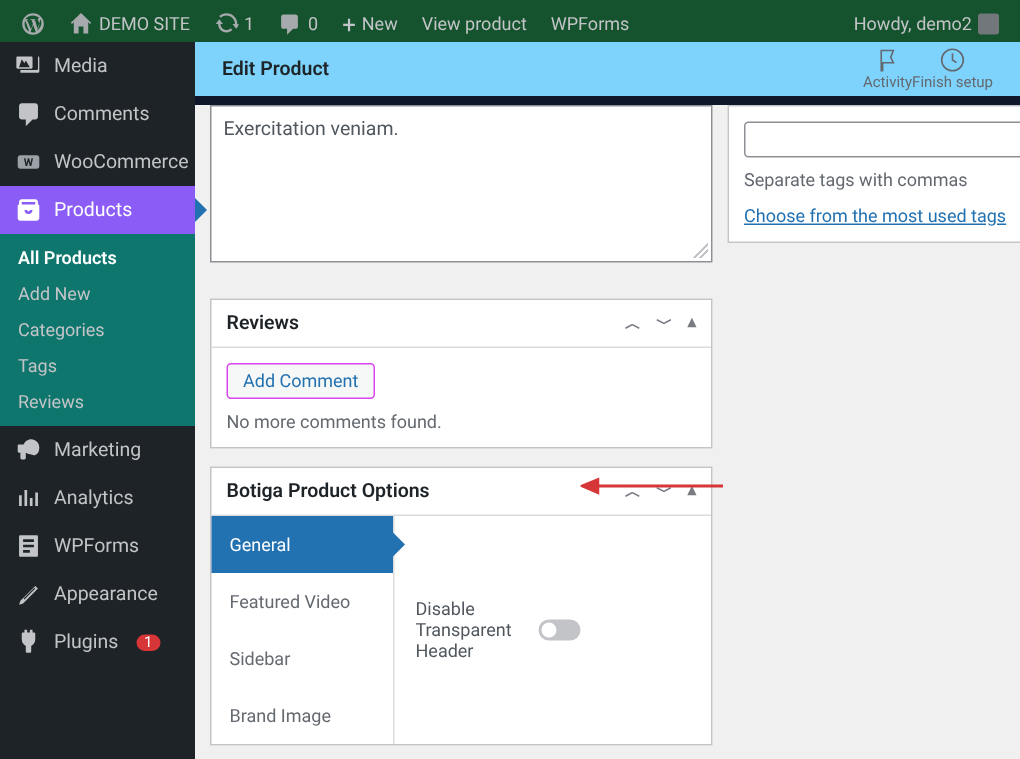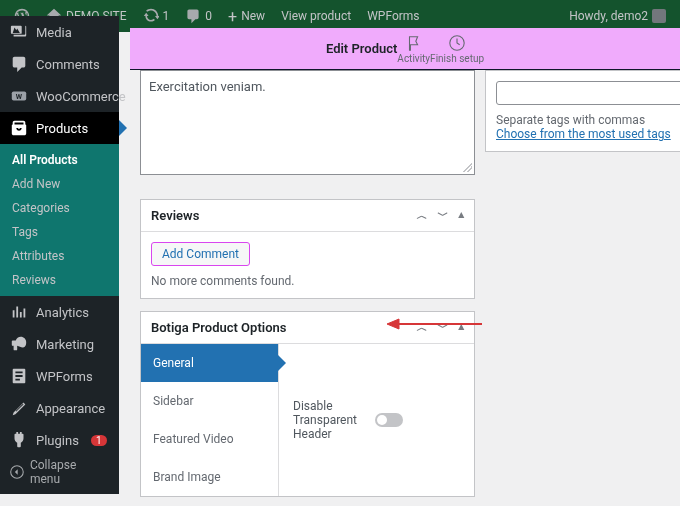--- a/index.html
+++ b/index.html
@@ -2,60 +2,60 @@
 <html><head>
 <meta charset="utf-8">
 <style>
 *{margin:0;padding:0;box-sizing:border-box;font-family:-apple-system,BlinkMacSystemFont,"Segoe UI",Roboto,sans-serif}
 body{width:680px;height:506px;background:#f0f0f1;overflow:hidden;position:relative}
 .adminbar{height:32px;background:#14532d;color:#c3c4c7;display:flex;align-items:center;font-size:12px;padding:0 8px;justify-content:space-between}
 .ab-left,.ab-right{display:flex;align-items:center;gap:4px}
 .ab-item{display:flex;align-items:center;gap:4px;padding:0 6px;cursor:pointer;color:#c3c4c7}
 .ab-item svg{width:16px;height:16px;fill:#a7aaad}
 .ab-right .avatar{width:14px;height:14px;background:#72777c;border-radius:2px}
-.sidebar{position:absolute;top:16px;left:0;width:119px;height:478px;background:#1d2327;color:#c3c4c7;font-size:13px}
+.sidebar{position:absolute;top:28px;left:0;width:130px;height:478px;background:#1d2327;color:#c3c4c7;font-size:13px}
 .menu-item{display:flex;align-items:center;gap:8px;padding:7px 10px;cursor:pointer;color:#c3c4c7}
-.menu-item.current{background:#000000;color:#fff}
+.menu-item.current{background:#8b5cf6;color:#fff}
 .menu-item svg{width:18px;height:18px;fill:currentColor;flex-shrink:0}
 .menu-arrow{position:absolute;right:-8px;width:0;height:0;border-top:8px solid transparent;border-bottom:8px solid transparent;border-left:8px solid #2271b1}
 .submenu{background:#0f766e;padding:4px 0}
 .submenu-item{padding:5px 10px 5px 12px;font-size:12px;cursor:pointer;color:#c3c4c7}
 .submenu-item.current{color:#fff;font-weight:600}
 .update-badge{background:#d63638;color:#fff;border-radius:9px;font-size:10px;padding:0 5px;margin-left:4px;min-width:16px;text-align:center;display:inline-block}
 .collapse{position:absolute;bottom:0;left:0;right:0;padding:8px 10px;font-size:12px;display:flex;align-items:center;gap:6px;cursor:pointer;color:#a7aaad}
 .content{position:absolute;top:28px;left:130px;right:0;bottom:0;overflow:hidden}
-.header{height:42px;background:#f0abfc;border-bottom:1px solid #0f172a;display:flex;align-items:center;padding:0 18px;justify-content:center}
+.header{height:42px;background:#7dd3fc;border-bottom:6px solid #0f172a;display:flex;align-items:center;padding:0 18px;justify-content:space-between}
 .header-title{font-size:13px;font-weight:600;color:#1d2327}
 .header-actions{display:flex;}
 .header-act{text-align:center;font-size:10px;color:#646970;cursor:pointer}
 .header-act svg{width:18px;height:18px;fill:#646970;display:block;margin:0 auto 1px}
 .body{padding:0 10px 10px;display:flex;gap:10px;height:calc(100% - 42px);overflow:auto}
 .main{flex:0 0 335px}
 .side{flex:1}
 .panel{background:#fff;border:1px solid #c3c4c7;margin-bottom:12px}
 .textarea{border:1px solid #8c8f94;background:#fff;padding:8px;font-size:13px;color:#50575e;height:105px;margin-bottom:24px;position:relative}
 .textarea::after{content:"";position:absolute;right:2px;bottom:2px;width:10px;height:10px;background:linear-gradient(135deg,transparent 50%,#c3c4c7 50%,#c3c4c7 60%,transparent 60%,transparent 70%,#c3c4c7 70%,#c3c4c7 80%,transparent 80%)}
 .panel-head{display:flex;align-items:center;justify-content:space-between;padding:8px 10px;border-bottom:1px solid #dcdcde;font-size:13px;font-weight:600;color:#1d2327}
 .panel-ctrl{display:flex;gap:10px;color:#787c82}
 .panel-ctrl span{cursor:pointer;font-size:11px}
 .panel-body{padding:10px;font-size:12px;color:#646970}
 .btn-outline{border:1px solid #d946ef;color:#2271b1;background:#f6f7f7;padding:4px 10px;font-size:12px;border-radius:3px;cursor:pointer;display:inline-block;margin-bottom:8px}
 .tabs{display:flex}
-.tab-nav{width:138px;border-right:1px solid #dcdcde}
+.tab-nav{width:122px;border-right:1px solid #dcdcde}
 .tab-item{padding:12px 12px;font-size:12px;cursor:pointer;color:#646970;position:relative}
 .tab-item.active{background:#2271b1;color:#fff}
 .tab-item.active::after{content:"";position:absolute;right:-8px;top:50%;margin-top:-8px;border-top:8px solid transparent;border-bottom:8px solid transparent;border-left:8px solid #2271b1}
 .tab-content{flex:1;padding:14px;display:flex;align-items:center;gap:12px;font-size:12px;color:#50575e}
 .toggle{width:28px;height:14px;background:#c3c4c7;border-radius:7px;position:relative;cursor:pointer}
 .toggle::after{content:"";position:absolute;width:10px;height:10px;background:#fff;border-radius:50%;top:2px;left:2px}
 .arrow{position:absolute;stroke:#d63638;fill:#d63638}
 .tags-panel{border:1px solid #c3c4c7;background:#fff;padding:10px;font-size:12px;color:#646970}
 .tag-input{display:flex;gap:6px;margin-bottom:8px}
 .tag-input input{flex:1;border:1px solid #8c8f94;border-radius:3px;height:24px;padding:0 6px}
-.link{color:#2271b1;text-decoration:underline;cursor:pointer;font-size:12px;display:inline-block;}
+.link{color:#2271b1;text-decoration:underline;cursor:pointer;font-size:12px;display:inline-block;margin-top:10px}
 </style>
 </head>
 <body>
 
 <div class="adminbar">
   <div class="ab-left">
     <div class="ab-item">
         <svg viewBox="0 0 20 20">
           <path d="M10 1C5 1 1 5 1 10s4 9 9 9 9-4 9-9-4-9-9-9zm-7 9c0-1 .2-2 .6-2.8l3.3 9.1C4.5 15 3 12.7 3 10zm7 7c-.7 0-1.4-.1-2-.3l2.1-6.1 2.2 6c-.7.3-1.5.4-2.3.4zm1-10.3c.4 0 .8-.1.8-.1.4 0 .3-.6 0-.6 0 0-1.2.1-1.9.1-.7 0-1.9-.1-1.9-.1-.4 0-.4.6 0 .6 0 0 .4.1.8.1l1.1 3-1.5 4.6L5 6.7c.4 0 .8-.1.8-.1.4 0 .3-.6 0-.6 0 0-1.2.1-1.9.1h-.3C4.8 4.2 7.2 3 10 3c2 0 3.9.8 5.3 2h-.1c-.7 0-1.2.6-1.2 1.3 0 .6.3 1.1.7 1.7.3.5.6 1.1.6 2 0 .6-.2 1.4-.6 2.4l-.7 2.4-2-7.1zm5.4-.3c.4.8.6 1.7.6 2.6 0 2.8-1.5 5.2-3.8 6.5l2.1-6.2c.4-1 .5-1.8.5-2.5 0-.1 0-.3 0-.4z"></path>
         </svg>
@@ -122,34 +122,33 @@
         <path d="M17 6V4c0-1.1-.9-2-2-2H5c-1.1 0-2 .9-2 2v2c-.6 0-1 .4-1 1v9c0 1.1.9 2 2 2h12c1.1 0 2-.9 2-2V7c0-.6-.4-1-1-1zM5 4h10v2H5V4zm5 9c-1.7 0-3-1.3-3-3h2c0 .6.4 1 1 1s1-.4 1-1h2c0 1.7-1.3 3-3 3z"></path>
       </svg>
       <span>Products</span>
       <div class="menu-arrow"></div>
     </div>
   <div class="submenu">
     <div class="submenu-item current">All Products</div>
     <div class="submenu-item">Add New</div>
     <div class="submenu-item">Categories</div>
     <div class="submenu-item">Tags</div>
-    <div class="submenu-item">Attributes</div>
     <div class="submenu-item">Reviews</div>
   </div>
   <div class="menu-item">
       <svg viewBox="0 0 20 20">
+        <path d="M18 8c0-3.3-2.7-6-6-6-2.6 0-4.8 1.7-5.6 4H3c-.6 0-1 .4-1 1v4c0 .6.4 1 1 1h1v4c0 .6.4 1 1 1h2c.6 0 1-.4 1-1v-4c2 1 4.3 1.5 6 1.8V14c1.7-.3 4-1.2 4-6z"></path>
+      </svg>
+      <span>Marketing</span>
+    </div>
+  <div class="menu-item">
+      <svg viewBox="0 0 20 20">
         <path d="M3 16h2V8H3v8zm4 0h2V4H7v12zm4 0h2v-6h-2v6zm4 0h2V6h-2v10z"></path>
       </svg>
       <span>Analytics</span>
-    </div>
-  <div class="menu-item">
-      <svg viewBox="0 0 20 20">
-        <path d="M18 8c0-3.3-2.7-6-6-6-2.6 0-4.8 1.7-5.6 4H3c-.6 0-1 .4-1 1v4c0 .6.4 1 1 1h1v4c0 .6.4 1 1 1h2c.6 0 1-.4 1-1v-4c2 1 4.3 1.5 6 1.8V14c1.7-.3 4-1.2 4-6z"></path>
-      </svg>
-      <span>Marketing</span>
     </div>
   <div class="menu-item">
       <svg viewBox="0 0 20 20">
         <path d="M4 2h12c.6 0 1 .4 1 1v14c0 .6-.4 1-1 1H4c-.6 0-1-.4-1-1V3c0-.6.4-1 1-1zm2 3v2h8V5H6zm0 4v2h8V9H6zm0 4v2h5v-2H6z"></path>
       </svg>
       <span>WPForms</span>
     </div>
   <div class="menu-item">
       <svg viewBox="0 0 20 20">
         <path d="M4 15l11-11 2 2L6 17l-3 1 1-3zm3-1l8-8-.6-.6-8 8 .6.6z"></path>
@@ -158,27 +157,20 @@
     </div>
   <div class="menu-item">
       <svg viewBox="0 0 20 20">
         <path d="M13 3V1h-2v2H9V1H7v2H6c-.6 0-1 .4-1 1v4c0 2.2 1.2 4.1 3 5v4c0 .6.4 1 1 1h2c.6 0 1-.4 1-1v-4c1.8-.9 3-2.8 3-5V4c0-.6-.4-1-1-1h-1z"></path>
       </svg>
       <span>Plugins</span>
       <span class="update-badge">1</span>
     </div>
   <div class="menu-item"></div>
 
-  <div class="collapse">
-      <svg width="14" height="14" viewBox="0 0 20 20" fill="#a7aaad">
-        <circle cx="10" cy="10" r="9" fill="none" stroke="#a7aaad" stroke-width="1.5"></circle>
-        <path d="M11 6l-4 4 4 4"></path>
-      </svg>
-      <span>Collapse menu</span>
-    </div>
 </div>
 
 <div class="content">
   <div class="header">
     <div class="header-title">Edit Product</div>
     <div class="header-actions">
       <div class="header-act"><svg viewBox="0 0 20 20">
             <path d="M5 3v15h1v-6h8l-2-4 2-5H6V3H5z" fill="none" stroke="#646970" stroke-width="1.2"></path>
           </svg><span>Activity</span></div>
       <div class="header-act"><svg viewBox="0 0 20 20">
@@ -215,22 +207,22 @@
             <span>▴</span>
           </div>
         </div>
         <svg class="arrow" style="top:4px;left:246px" width="95" height="16" viewBox="0 0 95 16">
             <line x1="95" y1="8" x2="10" y2="8" stroke="#d63638" stroke-width="2"></line>
             <polygon points="0,8 12,3 12,13" fill="#d63638"></polygon>
           </svg>
         <div class="tabs">
           <div class="tab-nav">
             <div class="tab-item active">General</div>
+            <div class="tab-item">Featured Video</div>
             <div class="tab-item">Sidebar</div>
-            <div class="tab-item">Featured Video</div>
             <div class="tab-item">Brand Image</div>
           </div>
           <div class="tab-content">
             <div style="width:70px">Disable Transparent Header</div>
             <div class="toggle"></div>
           </div>
         </div>
       </div>
     </div>
 

